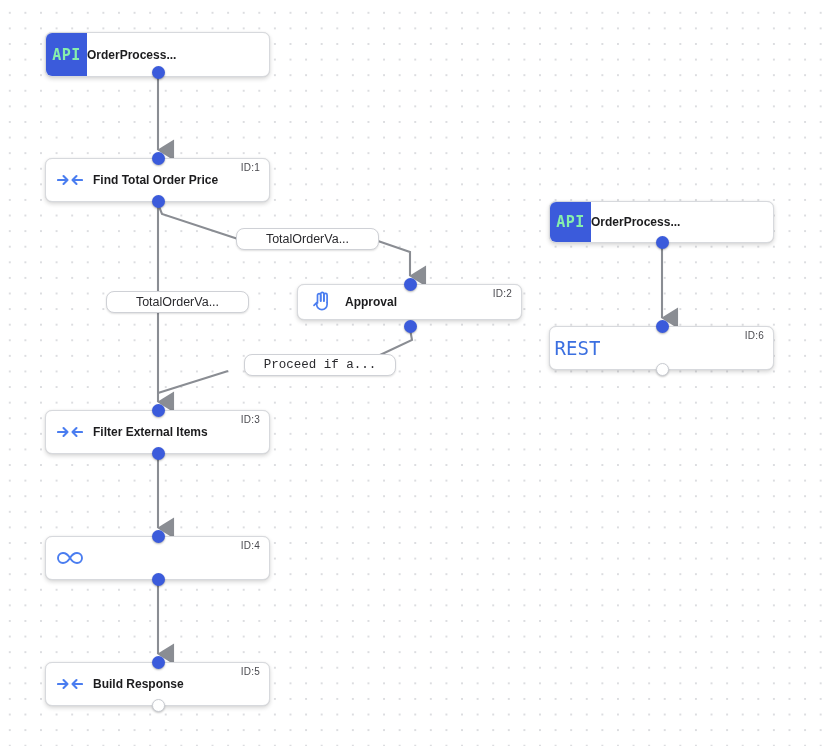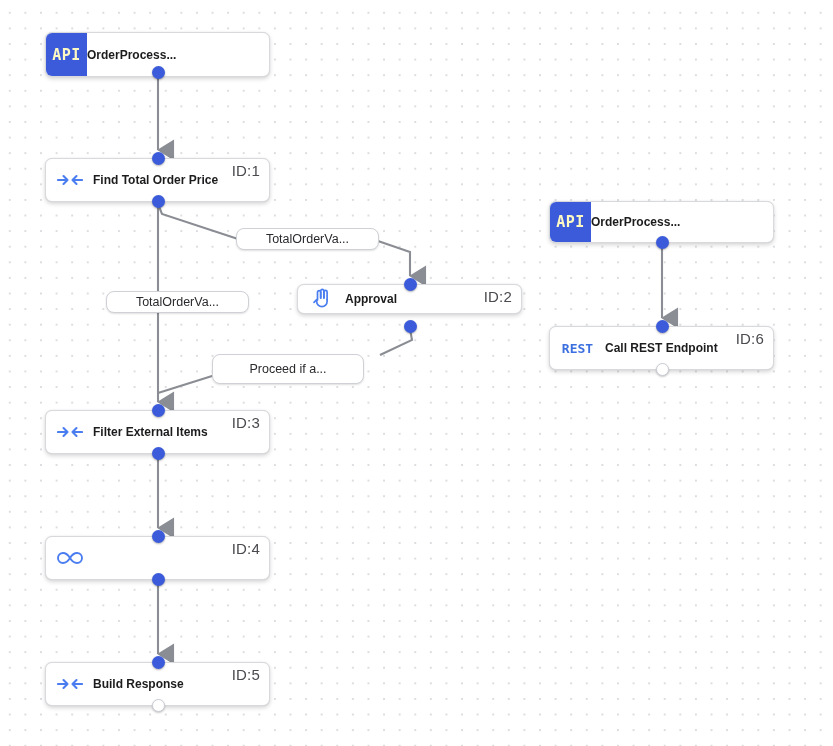--- a/index.html
+++ b/index.html
@@ -47,37 +47,37 @@
     overflow: hidden;
   }
 
   .node-badge {
     width: 41px;
     min-width: 41px;
     background: #3b5bdb;
     display: flex;
     align-items: center;
     justify-content: center;
-    color: #fef9c3;
+    color: #86efac;
     font-family: "DejaVu Sans Mono", monospace;
     font-weight: 700;
     font-size: 15px;
     letter-spacing: 0.5px;
   }
 
   .node-restlabel {
     width: 55px;
     min-width: 55px;
     display: flex;
     align-items: center;
     justify-content: center;
     color: #3b6fe0;
     font-family: "DejaVu Sans Mono", monospace;
-    font-weight: 700;
-    font-size: 13px;
+    font-weight: 400;
+    font-size: 19px;
   }
 
   .node-icon {
     width: 47px;
     min-width: 47px;
     display: flex;
     align-items: center;
     justify-content: center;
   }
 
@@ -88,21 +88,21 @@
     font-weight: 700;
     color: #1c1c1e;
     padding-right: 14px;
     white-space: nowrap;
   }
 
   .node-id {
     position: absolute;
     right: 9px;
     top: 3px;
-    font-size: 15px;
+    font-size: 10px;
     color: #4a4a4f;
     font-family: "Liberation Sans", sans-serif;
     letter-spacing: 0.2px;
   }
 
   
   .port {
     position: absolute;
     width: 13px;
     height: 13px;
@@ -167,21 +167,21 @@
       <path d="M 158 582 L 158 654" marker-end="url(#arrowdn)"></path>
 
       <path d="M 662 244 L 662 318" marker-end="url(#arrowdn)"></path>
     </g>
   </svg>
 
   <div class="edge-label" style="left:236px; top:228px; width:143px; height:22px;">TotalOrderVa...</div>
 
   <div class="edge-label" style="left:106px; top:291px; width:143px; height:22px;">TotalOrderVa...</div>
 
-  <div class="edge-label" style="left:212px; top:354px; width:152px; height:30px;">Proceed if a...</div>
+  <div class="edge-label" style="left:244px; top:354px; width:152px; height:22px;font-family:Liberation Mono, monospace;">Proceed if a...</div>
 
   <div class="node" style="left:45px; top:32px; width:225px; height:45px;">
     <div class="node-badge">API</div>
     <div class="node-title">OrderProcess...</div>
   </div>
   <div class="port" style="left:151.5px; top:65.5px;"></div>
 
   <div class="node" style="left:45px; top:158px; width:225px; height:44px;">
     <div class="node-icon">
       <svg width="26" height="16" viewBox="0 0 26 16" aria-hidden="true">
@@ -192,21 +192,21 @@
           <path d="M 19.5 4 L 15.5 8 L 19.5 12"></path>
         </g>
       </svg>
     </div>
     <div class="node-title">Find Total Order Price</div>
     <div class="node-id">ID:1</div>
   </div>
   <div class="port" style="left:151.5px; top:151.5px;"></div>
   <div class="port" style="left:151.5px; top:194.5px;"></div>
 
-  <div class="node" style="left:297px; top:284px; width:225px; height:30px;">
+  <div class="node" style="left:297px; top:284px; width:225px; height:36px;">
     <div class="node-icon">
       <svg width="20" height="22" viewBox="0 0 20 22" aria-hidden="true">
         <g stroke="#4a7df0" stroke-width="1.7" fill="none" stroke-linejoin="round" stroke-linecap="round">
           <path d="M 5.5 12 L 5.5 4.2 A 1.6 1.6 0 0 1 8.7 4.2 L 8.7 10"></path>
           <path d="M 8.7 10 L 8.7 3.0 A 1.6 1.6 0 0 1 11.9 3.0 L 11.9 10"></path>
           <path d="M 11.9 10 L 11.9 4.0 A 1.6 1.6 0 0 1 15.1 4.0 L 15.1 11.5"></path>
           <path d="M 15.1 11.5 L 15.1 13.5 A 5.2 5.2 0 0 1 9.9 18.7 A 5.2 5.2 0 0 1 4.7 13.5 L 4.7 11.6 L 2.0 14.3"></path>
         </g>
       </svg>
     </div>
@@ -262,19 +262,18 @@
   <div class="port hollow" style="left:151.5px; top:698.5px;"></div>
 
   <div class="node" style="left:549px; top:201px; width:225px; height:42px;">
     <div class="node-badge">API</div>
     <div class="node-title">OrderProcess...</div>
   </div>
   <div class="port" style="left:655.5px; top:235.5px;"></div>
 
   <div class="node" style="left:549px; top:326px; width:225px; height:44px;">
     <div class="node-restlabel">REST</div>
-    <div class="node-title">Call REST Endpoint</div>
     <div class="node-id">ID:6</div>
   </div>
   <div class="port" style="left:655.5px; top:319.5px;"></div>
   <div class="port hollow" style="left:655.5px; top:362.5px;"></div>
 
 </div>
 
 </body></html>

